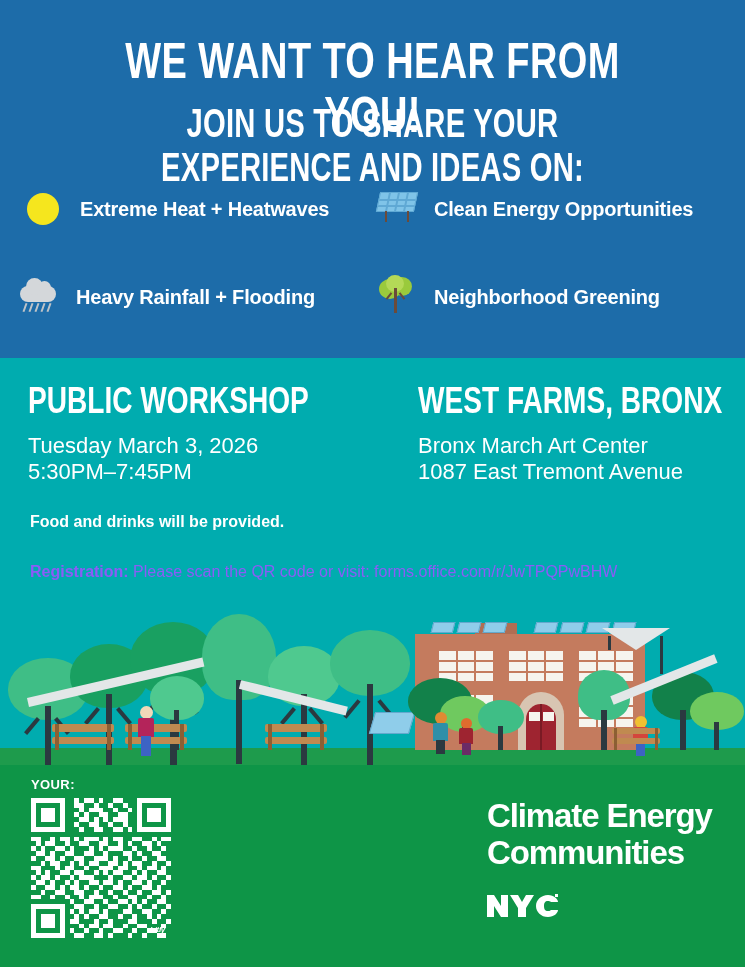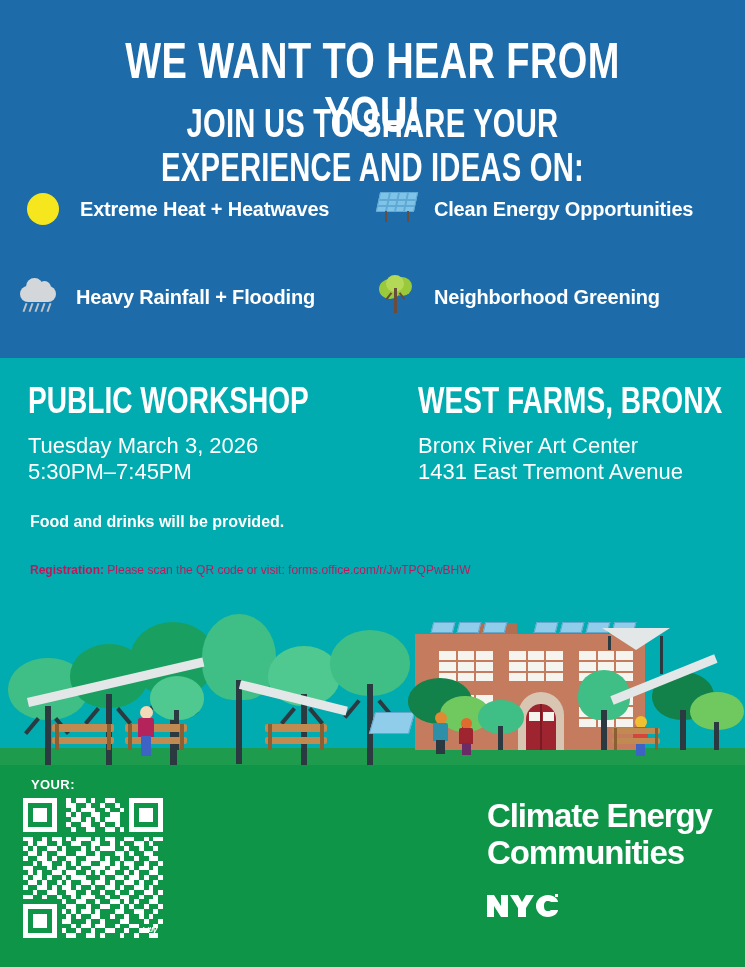--- a/index.html
+++ b/index.html
@@ -112,22 +112,22 @@
   }
   .loc-addr {
     position:absolute; left:418px; top:458px; color:#ffffff;
     font-size:22px; line-height:28px; white-space:nowrap;
   }
   .food {
     position:absolute; left:30px; top:513px; color:#ffffff;
     font-size:16px; font-weight:bold; white-space:nowrap;
   }
   .reg {
-    position:absolute; left:30px; top:563px; color:#be185d;
-    font-size:12px; white-space:nowrap;
+    position:absolute; left:30px; top:563px; color:#8b5cf6;
+    font-size:16px; white-space:nowrap;
   }
   .reg b { font-weight:bold; }
 
   
   .illus { position:absolute; left:0; top:600px; width:745px; height:170px;
            overflow:hidden; }
   .grass { position:absolute; left:0; top:148px; width:745px; height:22px;
            background:#1E9B4C; }
   .tree { position:absolute; }
   .tree .canopy { position:absolute; border-radius:50% 50% 48% 48%; }
@@ -153,21 +153,21 @@
   .door-win { position:absolute; background:#F6F4EE; }
   .roof-panel { position:absolute; background:#8FCDEA; border:1px solid #63A9CE; }
   .shade-sail { position:absolute; }
   .mast { position:absolute; width:3px; background:#2B3940; }
 
   
   .rsvp-label {
     position:absolute; left:31px; top:777px; color:#ffffff;
     font-size:13px; font-weight:bold; letter-spacing:0.4px;
   }
-  .qr-wrap { position:absolute; left:23px; top:798px; width:140px; height:140px;font-weight:bold; }
+  .qr-wrap { position:absolute; left:31px; top:798px; width:140px; height:140px;font-weight:bold; }
   .qr { width:140px; height:140px; display:block; }
   .qr-tag { position:absolute; right:6px; bottom:4px; color:#ffffff;
             font-size:8px; font-style:italic; letter-spacing:-0.3px; }
 
   .brand-1 {
     position:absolute; left:487px; top:798px; color:#ffffff;
     font-size:33px; line-height:36px; font-weight:bold; letter-spacing:-1.1px;
     white-space:nowrap;
   }
   .brand-2 {
@@ -243,22 +243,22 @@
     </div>
   </div>
 
   <div class="band-teal"></div>
 
   <div class="ws-title">PUBLIC WORKSHOP</div>
   <div class="ws-date">Tuesday March  3, 2026</div>
   <div class="ws-time">5:30PM–7:45PM</div>
 
   <div class="loc-title">WEST FARMS, BRONX</div>
-  <div class="loc-venue">Bronx River Art Center</div>
-  <div class="loc-addr">1431 East Tremont Avenue</div>
+  <div class="loc-venue">Bronx March Art Center</div>
+  <div class="loc-addr">1087 East Tremont Avenue</div>
 
   <div class="food">Food and drinks will be provided.</div>
 
   <div class="reg">
     <b>Registration:</b><span> Please scan the QR code or visit: forms.office.com/r/JwTPQPwBHW</span>
   </div>
 
   <div class="illus">
 
     <div class="grass"></div>

